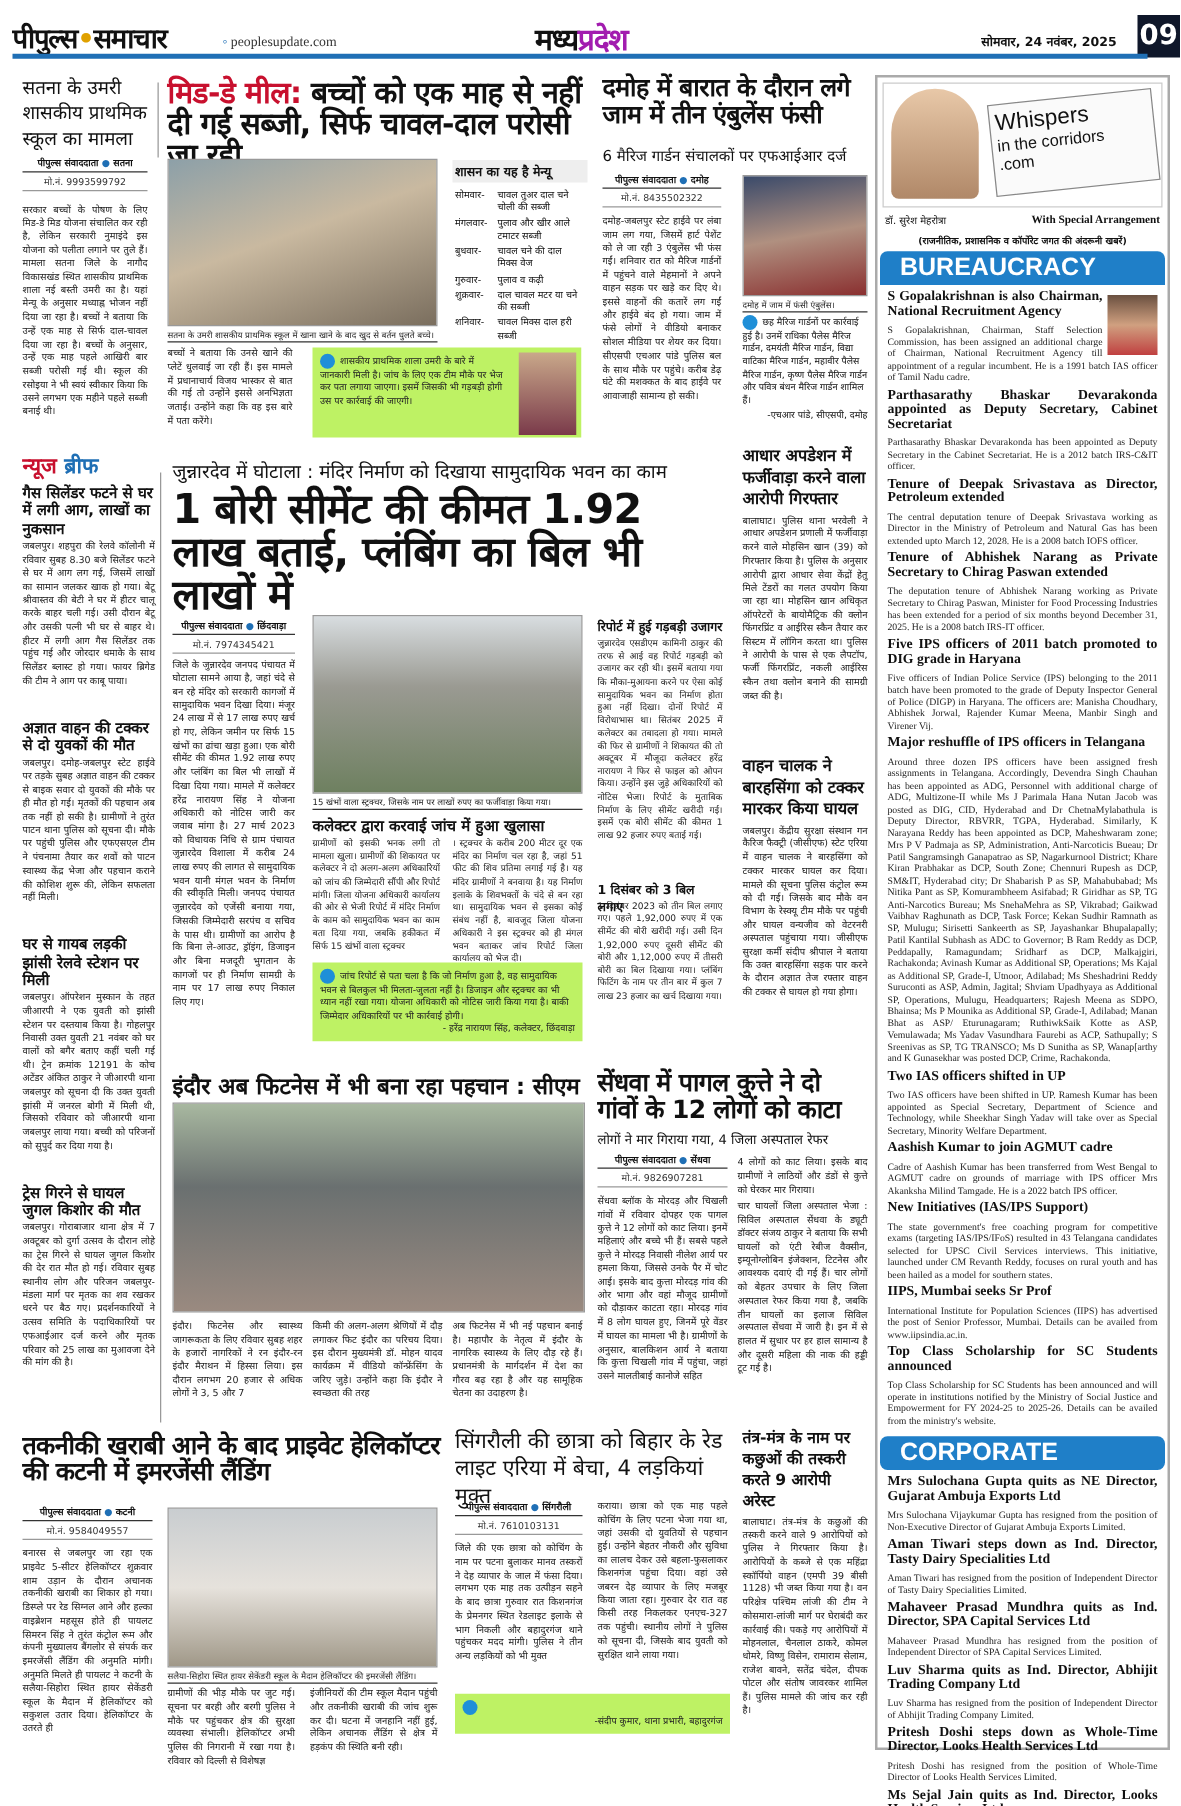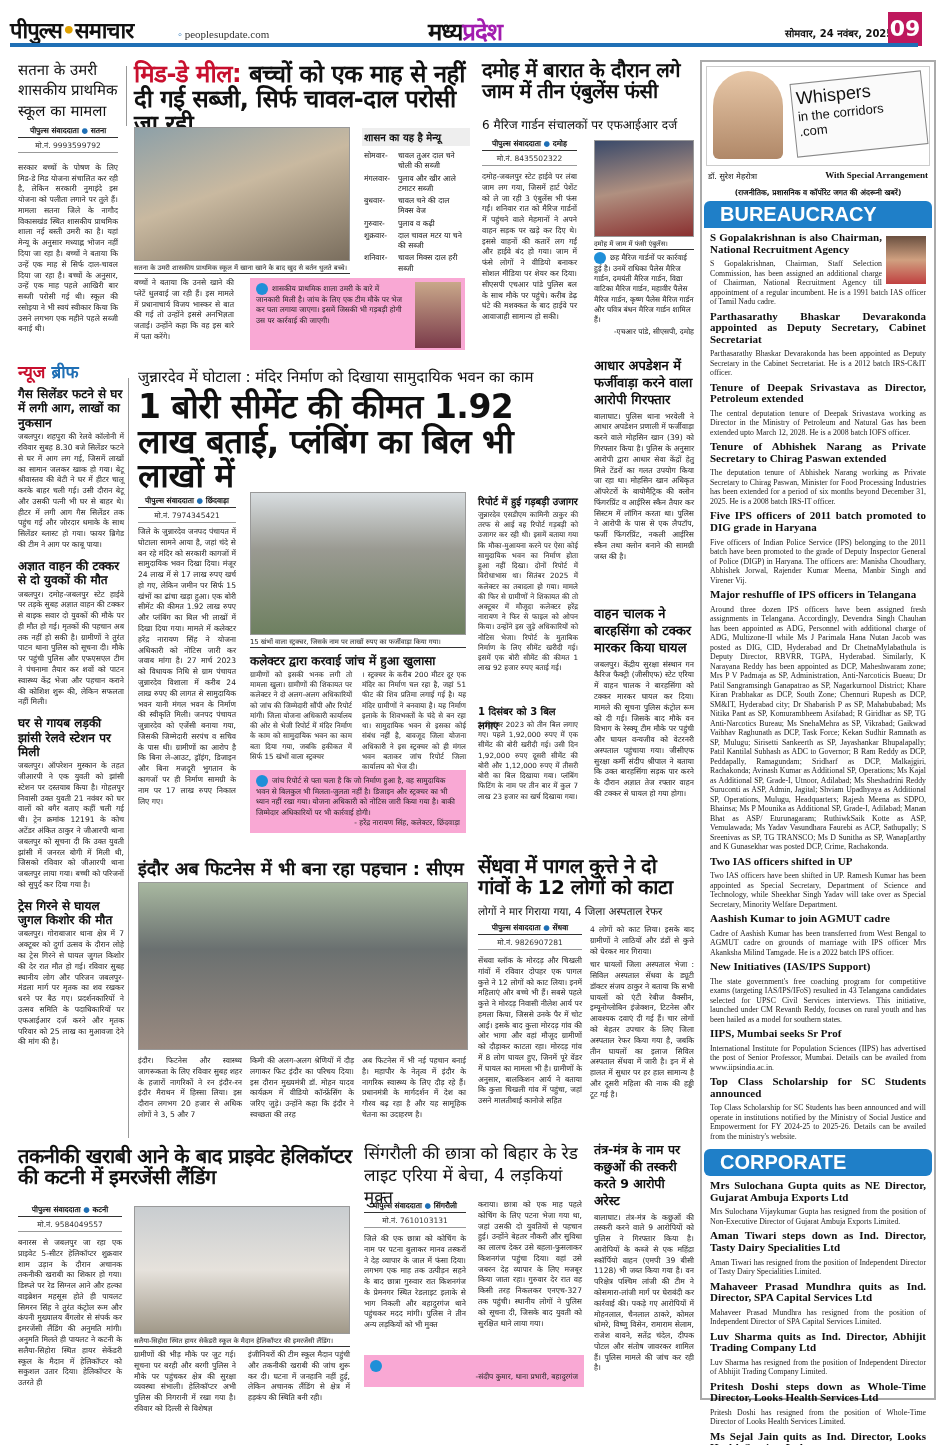--- a/index.html
+++ b/index.html
@@ -5,43 +5,43 @@
 *{box-sizing:border-box;margin:0;padding:0}
 body{width:945px;height:1445px;background:#fff;font-family:"DejaVu Sans",sans-serif;color:#111;position:relative;overflow:hidden}
 .abs{position:absolute}
 .hdr{left:10px;top:14px;width:915px;height:30px}
 .brand{left:0;top:0;font-size:22px;font-weight:bold;letter-spacing:-1px;color:#111}
 .brand .dot{color:#e0a100}
 .site{left:168px;top:14px;font-family:"Liberation Serif",serif;font-size:11px;color:#333}
 .sect{left:418px;top:0;font-size:24px;font-weight:bold;letter-spacing:-1px}
 .sect .red{color:#a21caf}
 .date{left:775px;top:12px;font-size:10px;font-weight:bold}
-.pgno{left:878px;top:-2px;width:34px;height:34px;background:#be185d;color:#fff;font-size:22px;font-weight:bold;text-align:center;line-height:34px}
+.pgno{left:900px;top:-2px;width:34px;height:34px;background:#0f172a;color:#fff;font-size:22px;font-weight:bold;text-align:center;line-height:34px}
 .rule{left:10px;top:43px;width:908px;height:4px;background:#1f6fb5}
 .h-big{font-weight:bold;line-height:1.05;letter-spacing:-0.5px}
 .h-red{color:#c8102e}
 .byline{font-size:7.5px;font-weight:bold;text-align:center;border-bottom:1px solid #333;padding-bottom:2px}
 .byline .b{color:#1f6fb5}
 .mob{font-size:7.5px;text-align:center;color:#333;border-bottom:1px solid #999;padding:2px 0}
 .body{font-size:7.6px;line-height:1.42;text-align:justify;color:#222}
 .photo{background:linear-gradient(135deg,#7a8a6a,#b8b0a0 40%,#5d6b55);border:1px solid #999}
 .caption{font-size:6.8px;border-bottom:1px solid #333;padding:1px 0;color:#222}
-.quote{background:#f9a8d4;font-size:7.4px;line-height:1.4;padding:5px 6px;color:#222}
+.quote{background:#bef264;font-size:7.4px;line-height:1.4;padding:5px 6px;color:#222}
 .qmark{display:inline-block;width:12px;height:12px;border-radius:50%;background:#1f8fd8;margin-right:4px;vertical-align:middle}
 .vrule{background:#999;width:1px}
 .menu{font-size:7.6px;line-height:1.35}
 .menu td{vertical-align:top;padding-right:6px}
 .wbox{left:700px;top:60px;width:236px;height:1340px;border:2px solid #aaa;background:#fff}
 .wtitle{font-family:"Liberation Serif",serif}
 .bur-hd{background:#1f7fc8;color:#fff;font-family:"Liberation Sans",sans-serif;font-weight:bold;font-size:20px;padding:2px 16px;border-radius:6px 6px 0 0}
 .wh{font-family:"Liberation Serif",serif;font-weight:bold;font-size:11px;line-height:1.05;color:#111;margin-top:4px;text-align:justify}
 .wp{font-family:"Liberation Serif",serif;font-size:7.8px;line-height:1.22;color:#222;text-align:justify;margin-top:4px}
 .nb-title{font-size:17px;font-weight:bold}
 .nb-title .r{color:#c8102e}.nb-title .b{color:#1f6fb5}
-.sh{font-size:12px;font-weight:bold;line-height:1.2;margin-top:8px;margin-bottom:2px}
+.sh{font-size:12px;font-weight:bold;line-height:1.2;margin-top:24px;margin-bottom:2px}
 </style>
 </head>
 <body>
 
 <div class="abs hdr">
   <div class="abs brand"><span>पीपुल्स</span><span class="dot">•</span><span>समाचार</span></div>
   <div class="abs site"><span style="color:#1f6fb5">◦ </span><span>peoplesupdate.com</span></div>
   <div class="abs sect"><span>मध्य</span><span class="red">प्रदेश</span></div>
   <div class="abs date">सोमवार, 24 नवंबर, 2025</div>
   <div class="abs pgno">09</div>

